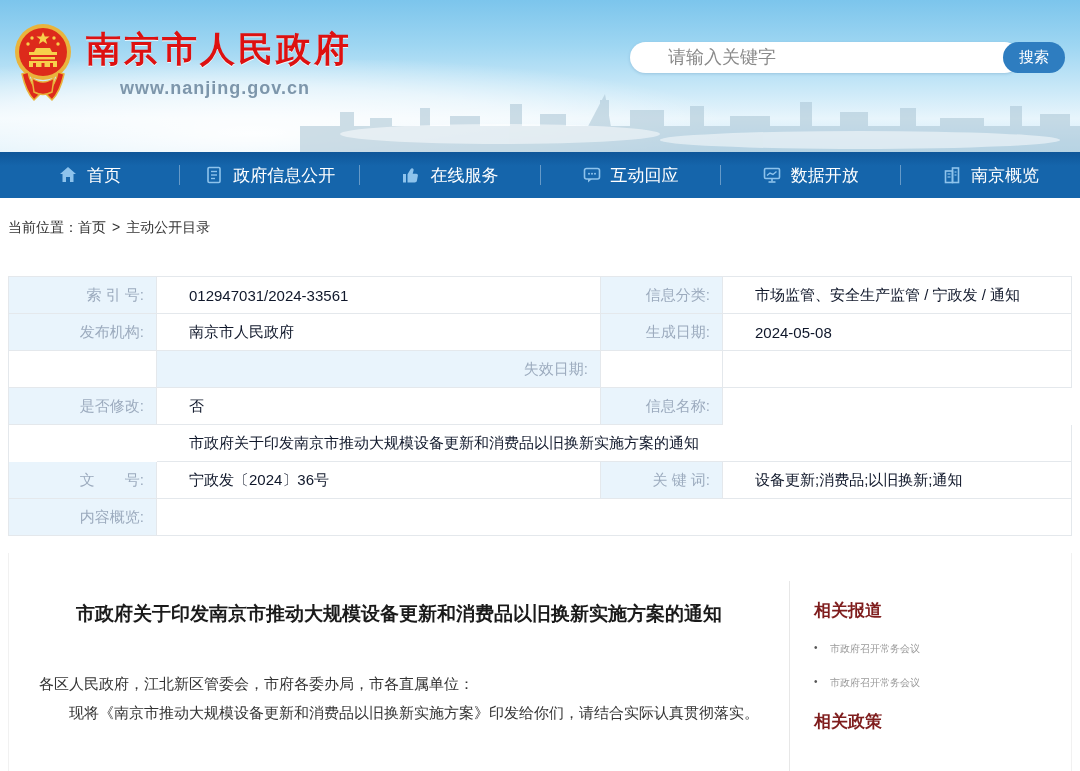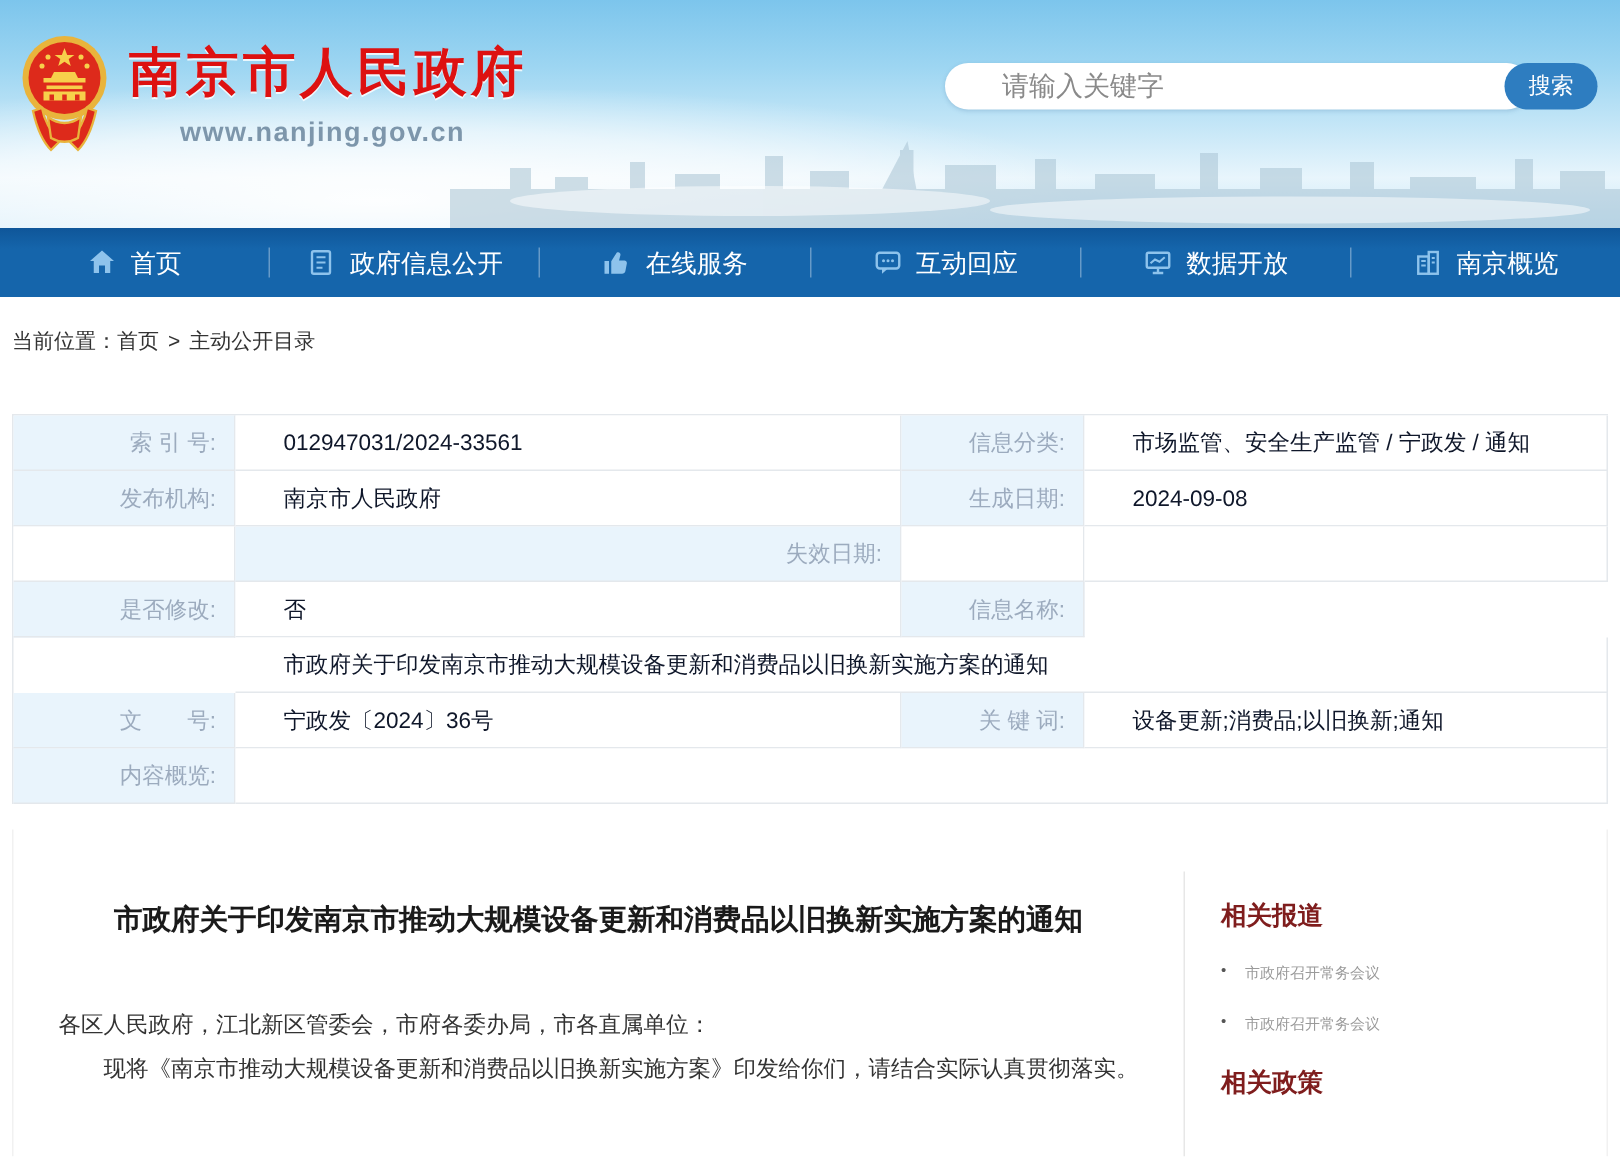--- a/index.html
+++ b/index.html
@@ -204,21 +204,21 @@
 
   <div class="meta-table">
     <div class="cell lbl">索 引 号:</div>
     <div class="cell val">012947031/2024-33561</div>
     <div class="cell lbl">信息分类:</div>
     <div class="cell val">市场监管、安全生产监管 / 宁政发 / 通知</div>
 
     <div class="cell lbl">发布机构:</div>
     <div class="cell val">南京市人民政府</div>
     <div class="cell lbl">生成日期:</div>
-    <div class="cell val">2024-09-08</div>
+    <div class="cell val">2024-05-08</div>
 
     <div class="cell val"></div>
     <div class="cell lbl">失效日期:</div>
     <div class="cell val"></div>
 
     <div class="cell val"></div>
     <div class="cell lbl">是否修改:</div>
     <div class="cell val">否</div>
 
     <div class="cell lbl">信息名称:</div>

